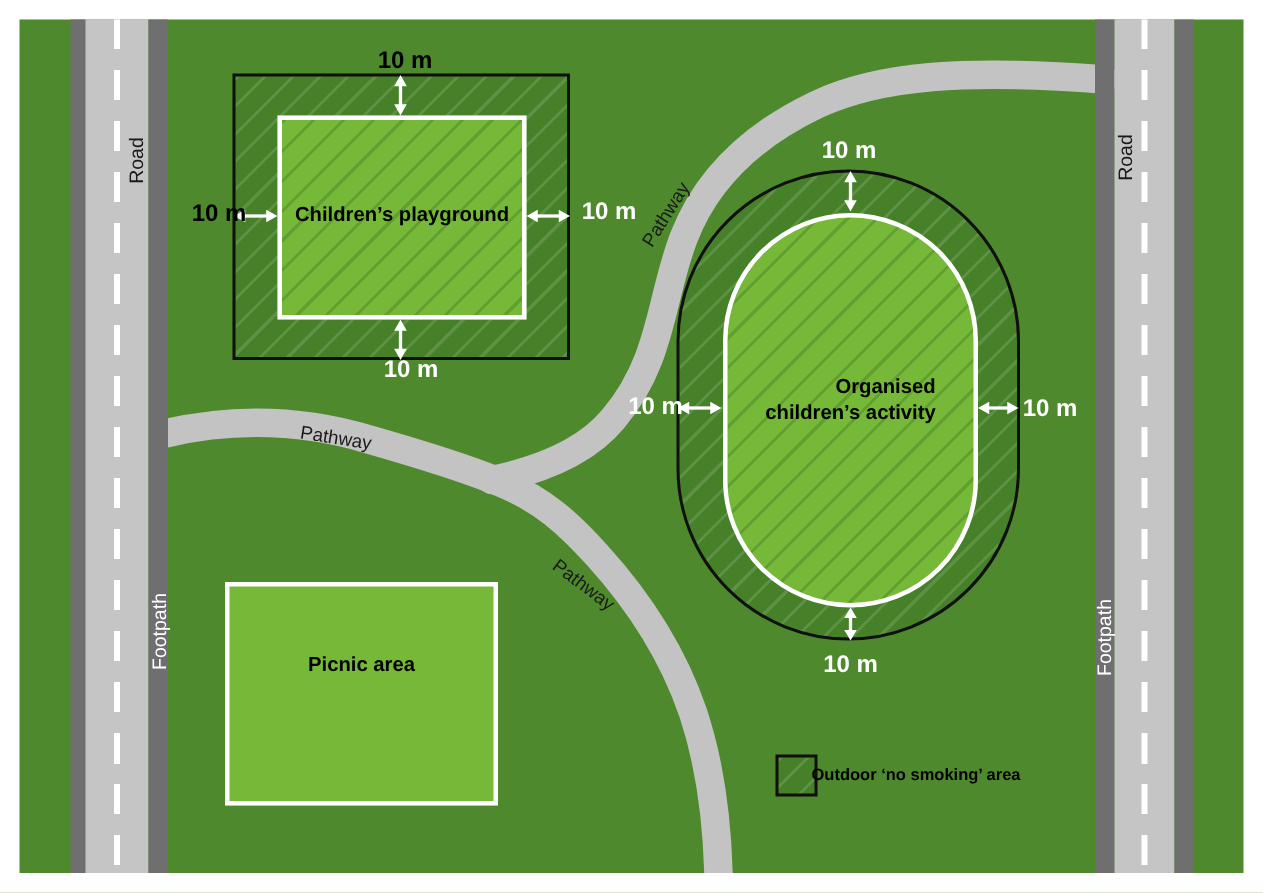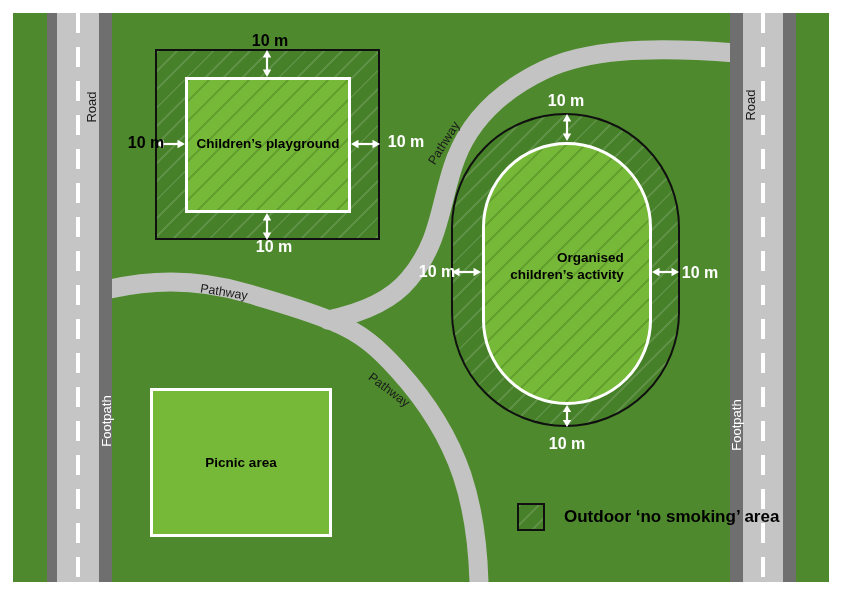--- a/index.html
+++ b/index.html
@@ -20,22 +20,22 @@
   .lbl-bold{font-weight:bold;font-size:16px;color:#000;}
   .lbl-white{color:#fff;}
   .lbl-rot{transform:translate(-50%,-50%) rotate(-90deg);font-size:13px;}
   .lbl-area{font-weight:bold;font-size:13.5px;color:#000;text-align:right;line-height:1.25;}
   .lbl-path{font-size:12.5px;color:#1a1a1a;}
   .arrow{position:absolute;overflow:visible;}
   .arrow line{stroke:#fff;stroke-width:2.2;}
   .arrow polygon{fill:#fff;}
   .legend-swatch{position:absolute;left:517px;top:503px;width:28px;height:28px;
     border:2px solid #101010;box-sizing:border-box;}
-  .legend-text{position:absolute;left:564px;top:517px;transform:translate(0,-50%);
-    font-weight:bold;font-size:17px;color:#000;white-space:nowrap;}
+  .legend-text{position:absolute;left:541px;top:517px;transform:translate(0,-50%);
+    font-weight:bold;font-size:11px;color:#000;white-space:nowrap;}
 </style>
 </head>
 <body>
 
 <div class="canvas">
 
   <div class="field">
 
     <svg width="816" height="569" viewBox="0 0 816 569" style="position:absolute;left:0;top:0;">
       <path d="M 723 40 C 632 33 573 37 531 57 C 485 79 457 109 443 145 C 427 186 429 227 396 266 C 378 288 349 300 315 307" fill="none" stroke="#c3c3c3" stroke-width="19" stroke-linecap="round"></path>
@@ -58,21 +58,21 @@
   <div class="lbl lbl-area" style="left:268px;top:144px;">Children’s playground</div>
 
   <div class="abs hatch-buffer area-outline-black" style="left:451px;top:113px;width:229px;height:314px;border-radius:115px;"></div>
   <div class="abs hatch-bright area-outline-white" style="left:482px;top:142px;width:170px;height:263px;border-radius:86px;"></div>
   <div class="lbl lbl-area" style="left:567px;top:267px;">
     <div>Organised</div>
     <div>children’s activity</div>
   </div>
 
   <div class="abs area-outline-white" style="left:150px;top:388px;width:182px;height:149px;background:#76b838;"></div>
-  <div class="lbl lbl-area" style="left:241px;top:463px;">Picnic area</div>
+  <div class="lbl lbl-area" style="left:241px;top:444px;">Picnic area</div>
 
   <svg class="arrow" style="left:260px;top:50px;" width="14" height="27">
     <polygon points="7,0 2.8,7.5 11.2,7.5"></polygon>
       <line x1="7" y1="6" x2="7" y2="21"></line>
       <polygon points="7,27 2.8,19.5 11.2,19.5"></polygon>
     </svg>
   <svg class="arrow" style="left:260px;top:213px;" width="14" height="27">
     <polygon points="7,0 2.8,7.5 11.2,7.5"></polygon>
       <line x1="7" y1="6" x2="7" y2="21"></line>
       <polygon points="7,27 2.8,19.5 11.2,19.5"></polygon>

